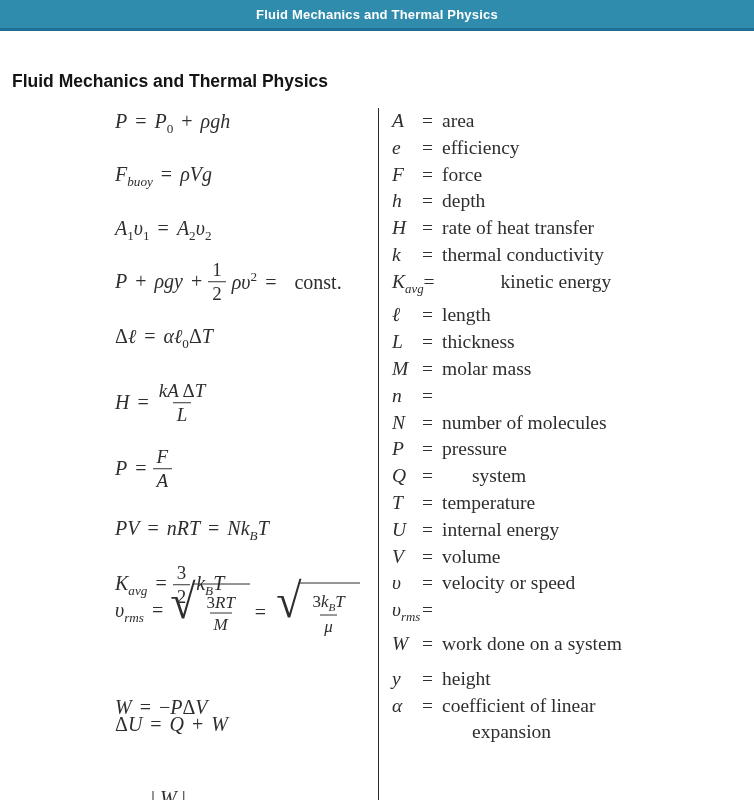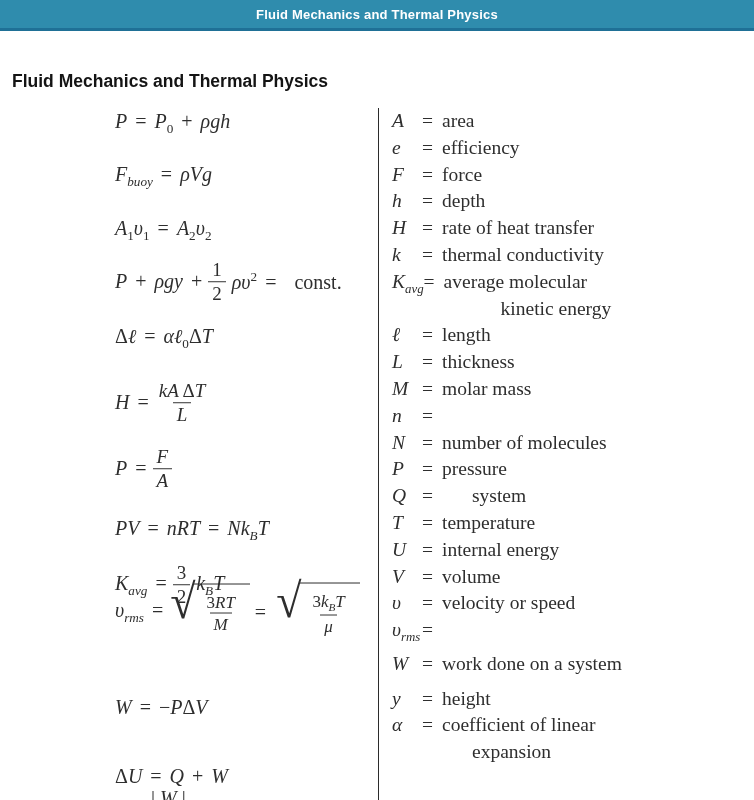--- a/index.html
+++ b/index.html
@@ -140,21 +140,21 @@
           <span class="sqrt-sign">√</span>
           <span class="radicand"><span class="frac">
               <span class="num">3<i>k</i><sub><i>B</i></sub><i>T</i></span>
               <span class="den"><i>μ</i></span>
             </span></span>
         </span>
     </div>
 
     <div class="formula" style="top:707px"><i>W</i> = −<i>P</i>Δ<i>V</i></div>
 
-    <div class="formula" style="top:776px">Δ<i>U</i> = <i>Q</i> + <i>W</i></div>
+    <div class="formula" style="top:724px">Δ<i>U</i> = <i>Q</i> + <i>W</i></div>
 
     <div class="formula no-center partial-frac" style="top:786px;left:151px">|<i>W</i>|</div>
 
   </div>
 
   <div class="right-col">
 
     <div class="def-row">
       <span class="def-sym"><i>A</i></span>
         <span class="def-eq">=</span>
@@ -181,21 +181,21 @@
         <span class="def-text"><span>rate of heat transfer</span></span>
     </div>
     <div class="def-row">
       <span class="def-sym"><i>k</i></span>
         <span class="def-eq">=</span>
         <span class="def-text"><span>thermal conductivity</span></span>
     </div>
     <div class="def-row">
       <span class="def-sym"><i>K</i><sub>avg</sub></span>
         <span class="def-eq">=</span>
-        <span class="def-text"><span>average molecular</span><span class="def2" style="padding-left:57px">kinetic energy</span></span>
+        <span class="def-text"><span class="def2" style="padding-left:57px">kinetic energy</span></span>
     </div>
     <div class="def-row">
       <span class="def-sym"><i>ℓ</i></span>
         <span class="def-eq">=</span>
         <span class="def-text"><span>length</span></span>
     </div>
     <div class="def-row">
       <span class="def-sym"><i>L</i></span>
         <span class="def-eq">=</span>
         <span class="def-text"><span>thickness</span></span>

